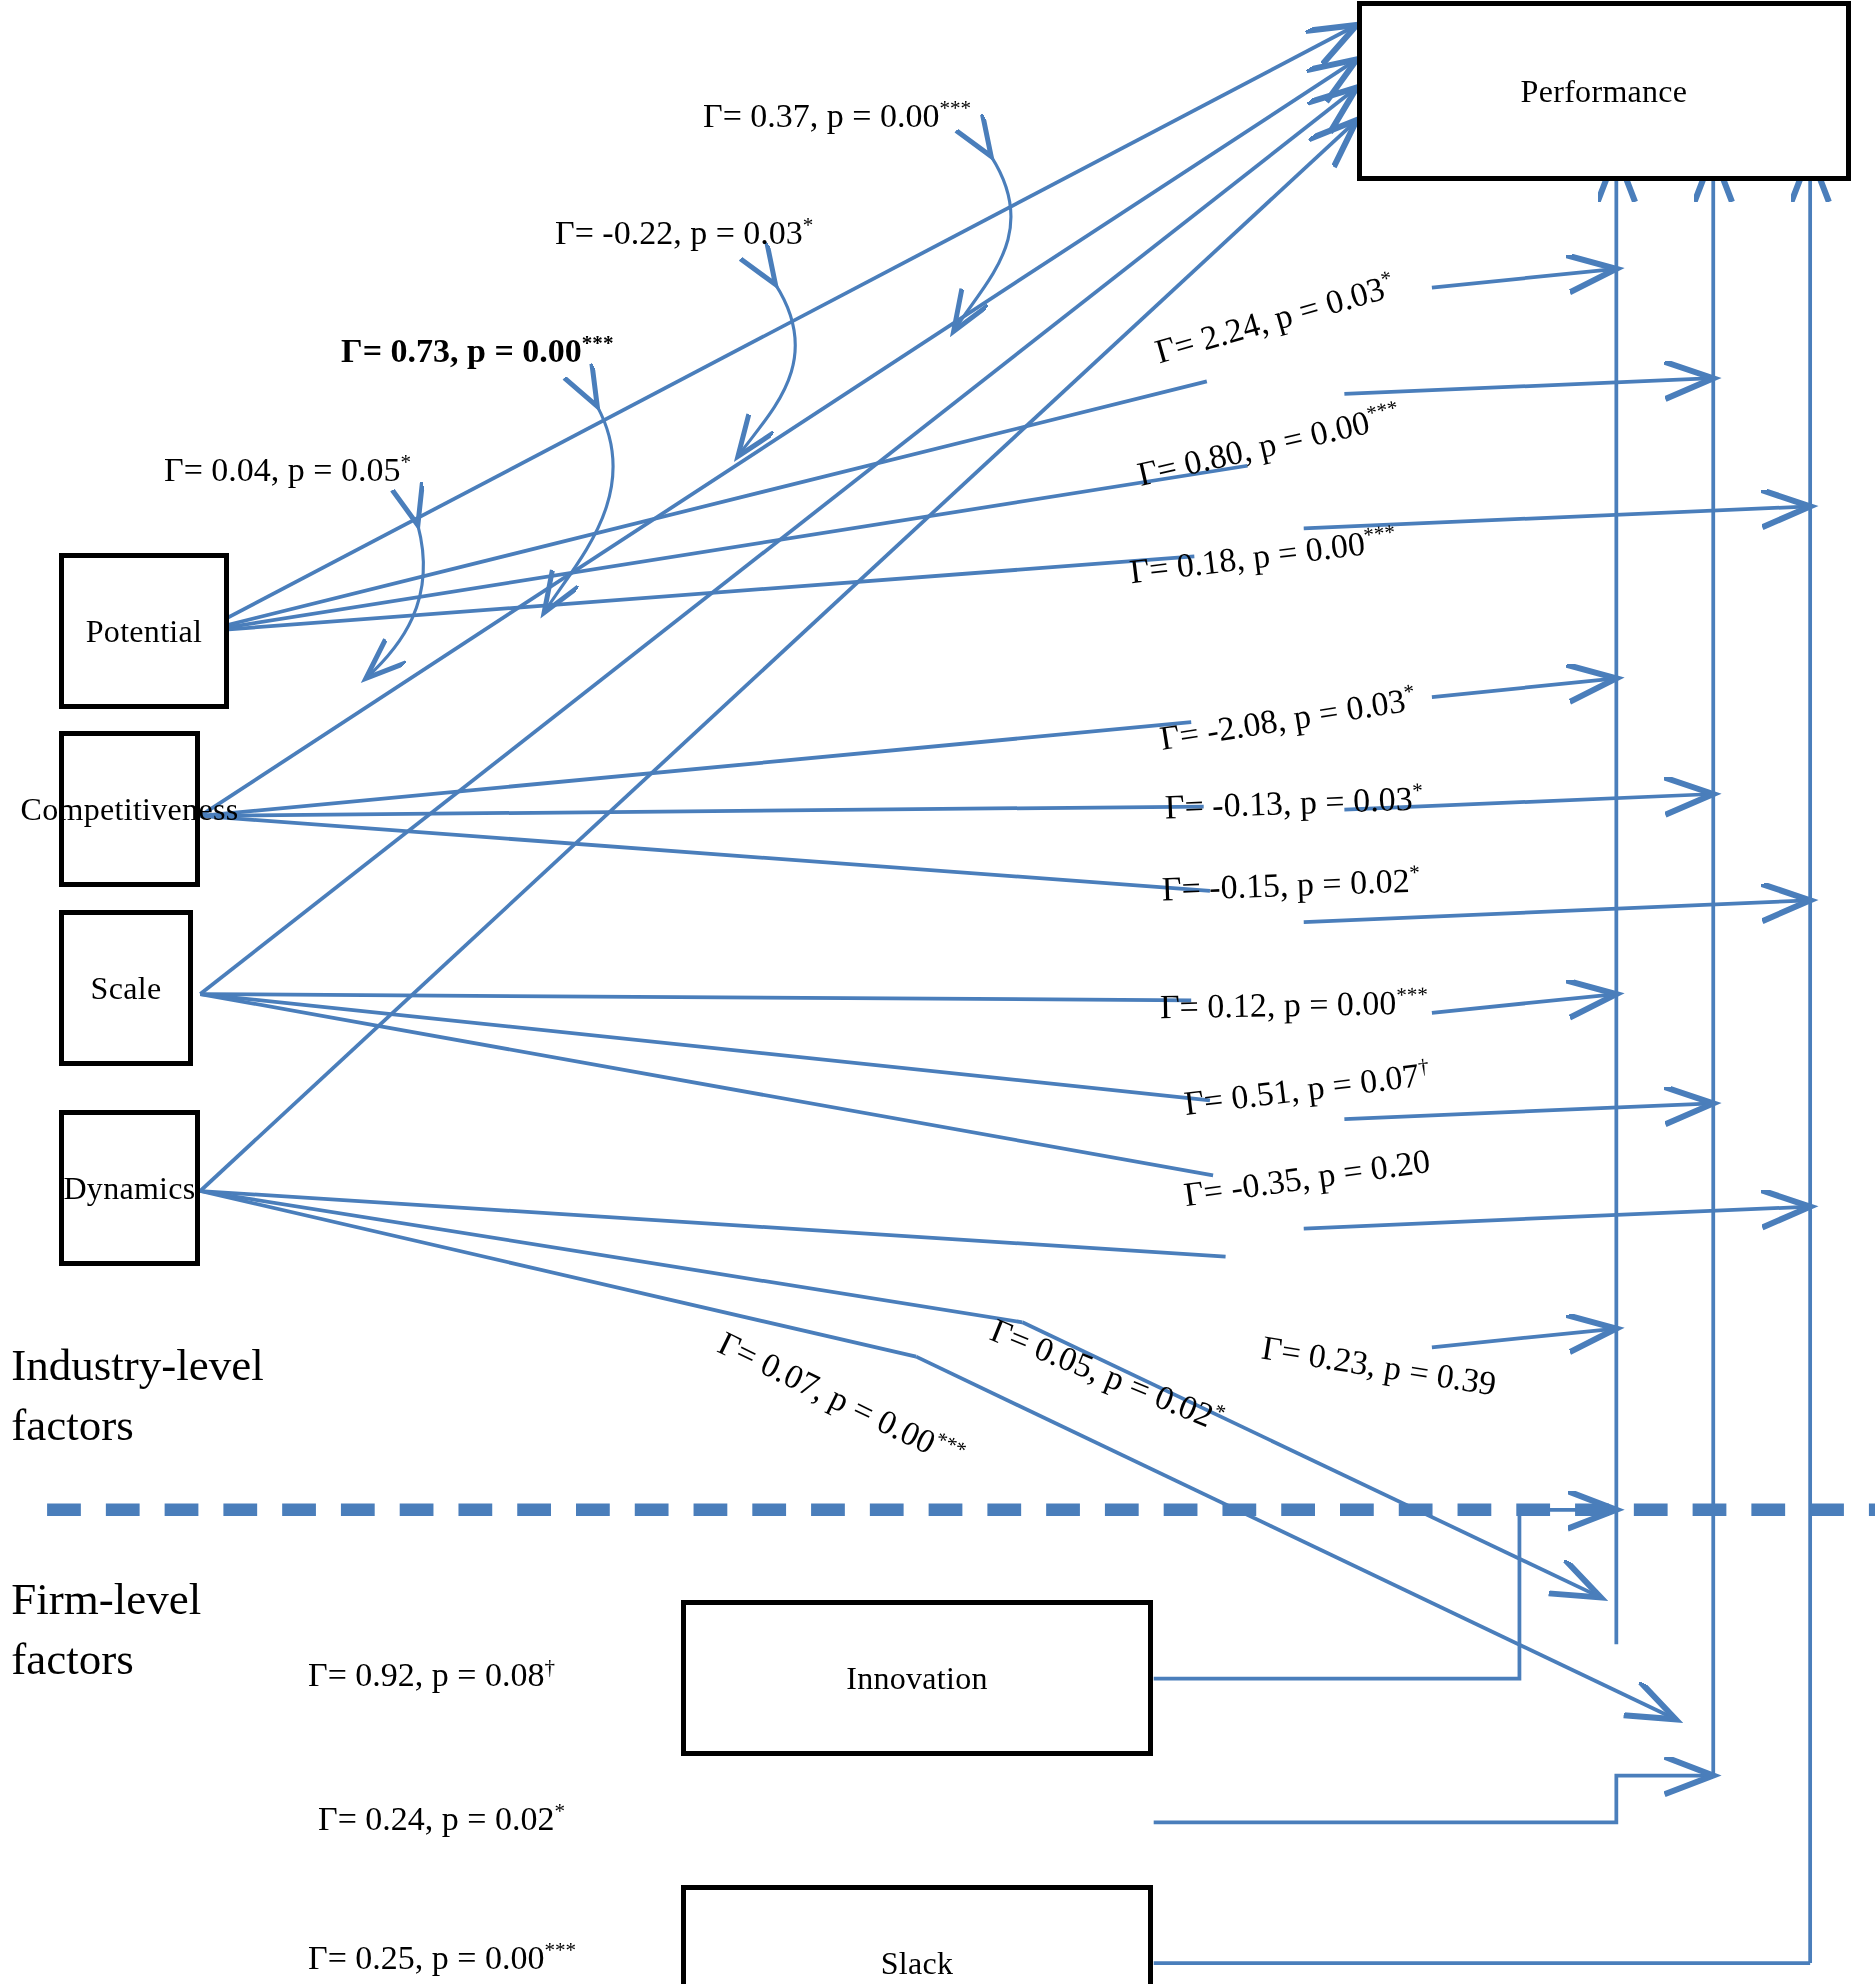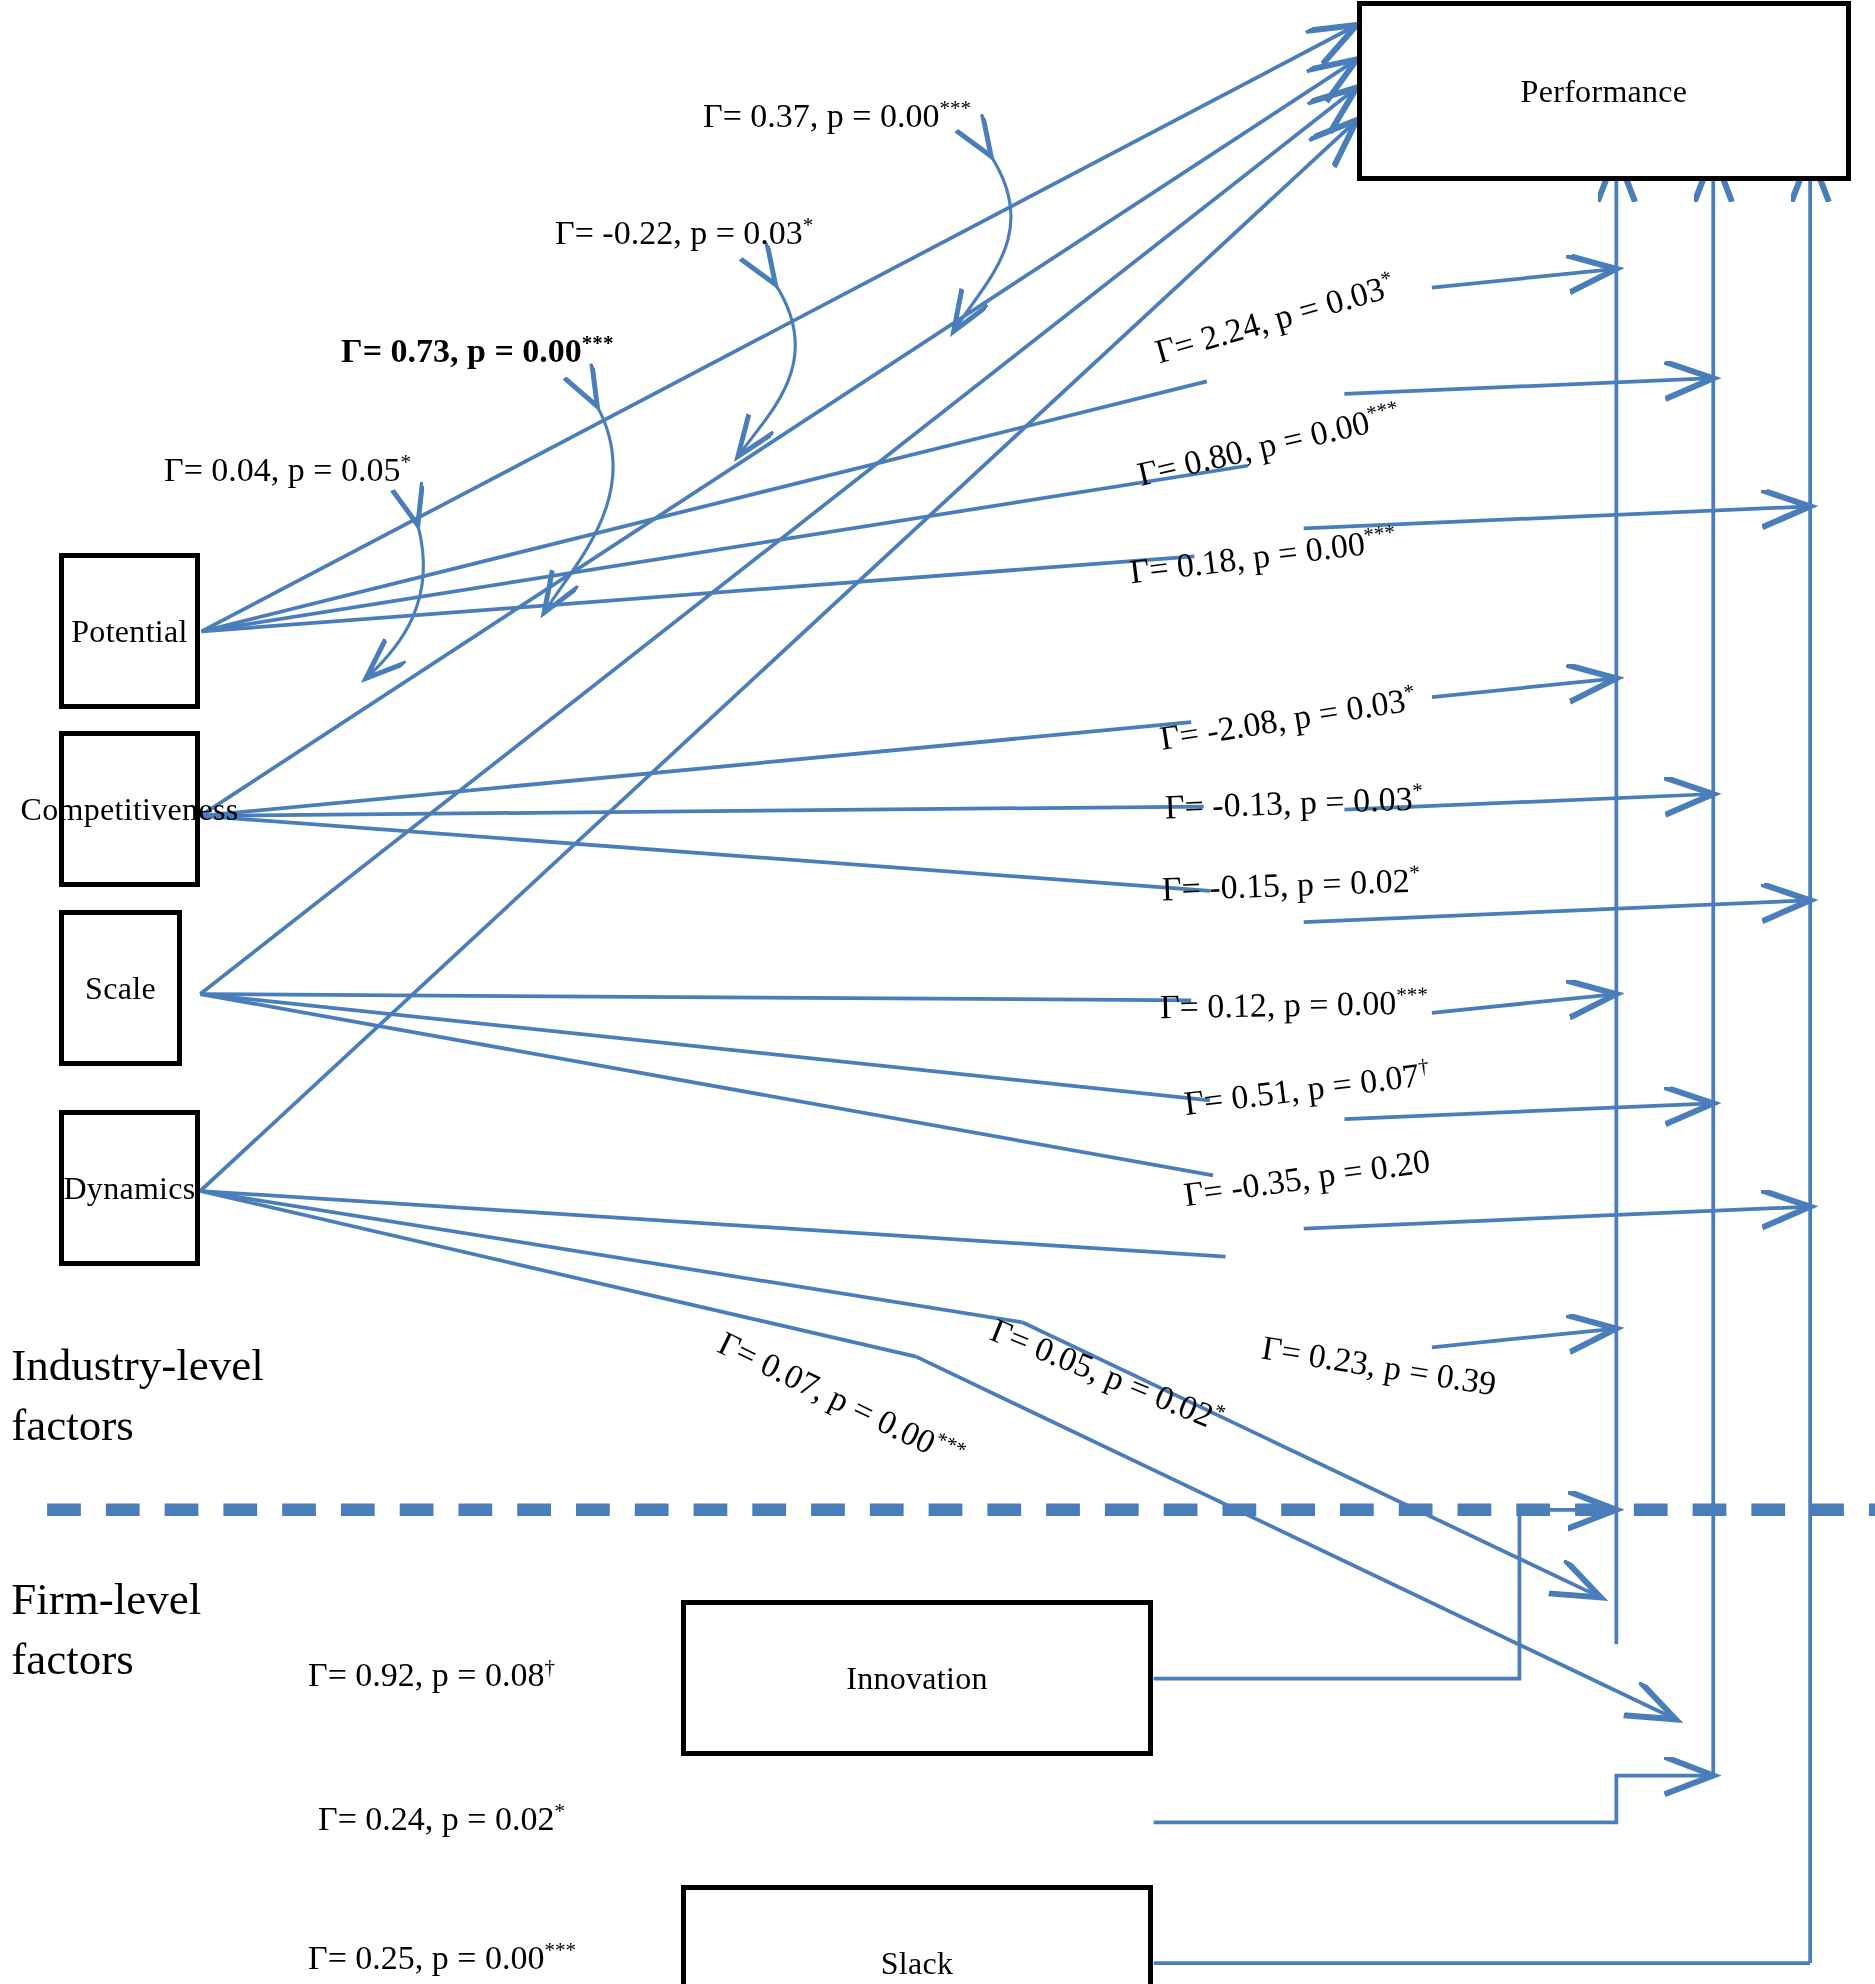--- a/index.html
+++ b/index.html
@@ -126,29 +126,29 @@
       <path d="M1585,250 C1665,375 1575,450 1525,530" marker-start="url(#ah)" marker-end="url(#ah)" stroke-width="5"></path>
     </g>
 
     <line x1="75" y1="2415" x2="3000" y2="2415" stroke="#4a7ebb" stroke-width="20" stroke-dasharray="54 40"></line>
   </svg>
 
   <div class="node" style="left:1357px; top:1.3px; width:494px; height:180px;">
     <span class="node-label">Performance</span>
   </div>
 
-  <div class="node" style="left:59px; top:553px; width:141px; height:156px;">
+  <div class="node" style="left:59px; top:553px; width:170px; height:156px;">
     <span class="node-label">Potential</span>
   </div>
 
   <div class="node" style="left:59px; top:731px; width:141px; height:156px;">
     <span class="node-label">Competitiveness</span>
   </div>
 
-  <div class="node" style="left:59px; top:910px; width:123px; height:156px;">
+  <div class="node" style="left:59px; top:910px; width:134px; height:156px;">
     <span class="node-label">Scale</span>
   </div>
 
   <div class="node" style="left:59px; top:1110px; width:141px; height:156px;">
     <span class="node-label">Dynamics</span>
   </div>
 
   <div class="node" style="left:681px; top:1600px; width:472px; height:156px;">
     <span class="node-label">Innovation</span>
   </div>

